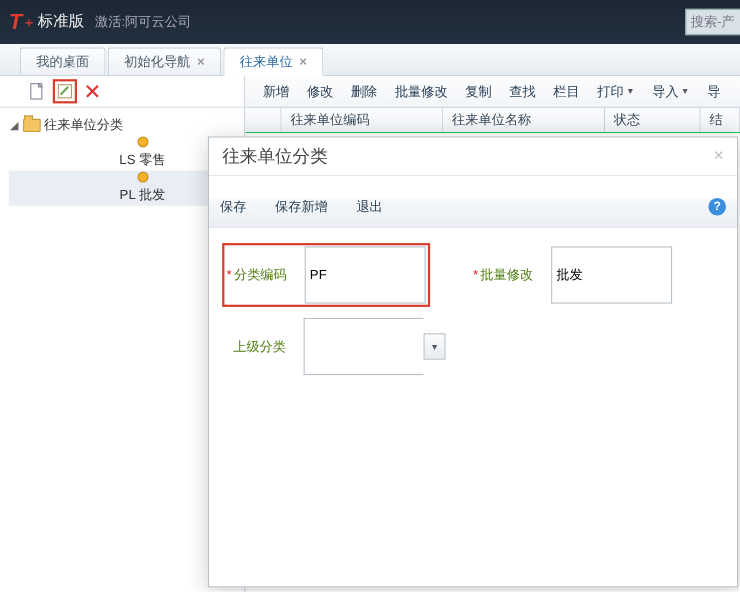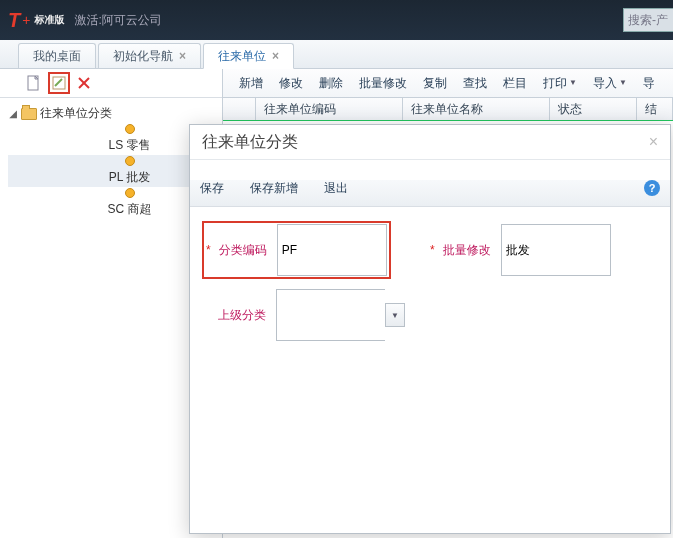--- a/index.html
+++ b/index.html
@@ -1,21 +1,21 @@
 <!DOCTYPE html>
 <html><head>
 <meta charset="utf-8">
 <style>
   html,body{margin:0;padding:0;font-family:"Microsoft YaHei",SimSun,Arial,sans-serif;font-size:12px;color:#333;background:#fff;}
   .viewport{width:673px;height:538px;position:relative;overflow:hidden;border-right:1px solid #ccc;}
   
   .banner{height:40px;background:linear-gradient(#1c2733,#223040);color:#ddd;display:flex;align-items:center;padding-left:8px;position:relative;}
   .logo{font-weight:bold;font-style:italic;font-size:20px;color:#e43b2c;margin-right:2px;}
   .logo-plus{color:#e43b2c;font-size:14px;vertical-align:top;}
-  .edition{color:#eee;font-size:10px;margin-left:4px;font-weight:bold;}
+  .edition{color:#eee;font-size:14px;margin-left:4px;}
   .company{color:#aab;font-size:12px;margin-left:10px;}
   .search-box{position:absolute;right:-30px;top:8px;width:70px;height:22px;background:#d9e0e6;border:1px solid #8aa;display:flex;align-items:center;padding:0 4px;color:#778;font-size:12px;overflow:hidden;}
   
   .tabs{height:28px;background:linear-gradient(#f7f9fb,#e8edf2);border-bottom:1px solid #c7d0d9;display:flex;align-items:flex-end;padding-left:18px;}
   .tab{height:24px;line-height:24px;padding:0 14px;border:1px solid #c7d0d9;border-bottom:none;margin-right:2px;border-radius:3px 3px 0 0;background:linear-gradient(#fcfdfe,#eef2f6);color:#4a5a6a;display:flex;align-items:center;gap:6px;cursor:pointer;}
   .tab.active{background:#fff;color:#2a6aa8;border-bottom:1px solid #fff;position:relative;top:1px;}
   .tab .close{color:#999;font-weight:bold;}
   
   .workarea{display:flex;height:calc(100% - 40px - 28px);}
   .sidebar{width:222px;border-right:1px solid #c7d0d9;background:#fff;position:relative;}
@@ -45,21 +45,21 @@
   .dlg-head{height:34px;border-bottom:1px solid #e4e8ec;display:flex;align-items:center;padding:0 12px;color:#444;}
   .dlg-title{font-size:16px;}
   .dlg-close{margin-left:auto;color:#bbb;font-size:16px;cursor:pointer;}
   .dlg-toolbar{height:26px;background:linear-gradient(#f7f9fb,#ebeff3);border-bottom:1px solid #d9dee4;display:flex;align-items:flex-start;padding:0 10px;gap:26px;color:#2a4058;margin-top:20px;}
   .dlg-toolbar .spacer{flex:1;}
   .help-ico{width:16px;height:16px;border-radius:50%;background:#3b8ede;color:#fff;font-weight:bold;display:flex;align-items:center;justify-content:center;font-size:11px;cursor:pointer;}
   .dlg-body{padding:14px 12px;}
   .form-row{display:flex;align-items:center;margin-bottom:10px;}
   .form-cell{display:flex;align-items:center;flex:0 0 50%;}
   .req{color:#d22;margin-right:2px;}
-  .fld-label{width:60px;text-align:center;margin-right:4px;color:#be185d;}
+  .fld-label{width:60px;text-align:left;margin-right:4px;color:#4d7c0f;}
   .fld-input{height:20px;border:1px solid #b8c0c8;padding:15px 4px;font-size:12px;}
   .fld-input.code{width:100px;}
   .fld-input.name{width:100px;}
   .hl-box{border:2px solid #d93a2b;padding:1px 2px;display:flex;align-items:center;}
   .combo{display:flex;align-items:center;}
   .combo .fld-input{border-right:none;width:100px;}
   .combo .combo-btn{width:18px;height:22px;border:1px solid #b8c0c8;background:linear-gradient(#fbfcfd,#e8ecf0);display:flex;align-items:center;justify-content:center;color:#556;font-size:8px;cursor:pointer;}
 </style>
 </head>
 <body>
@@ -119,24 +119,20 @@
           <span>往来单位分类</span>
         </div>
         <div class="tree-node leaf">
           <span class="bullet"></span>
           <span class="leaf-label">LS 零售</span>
         </div>
         <div class="tree-node leaf selected">
           <span class="bullet"></span>
           <span class="leaf-label">PL 批发</span>
         </div>
-        <div class="tree-node leaf">
-          <span class="bullet"></span>
-          <span class="leaf-label">SC 商超</span>
-        </div>
       </div>
     </div>
 
     <div class="main">
       <div class="main-toolbar">
         <div class="mt-btn">
             <span>新增</span>
           </div>
         <div class="mt-btn">
             <span>修改</span>

